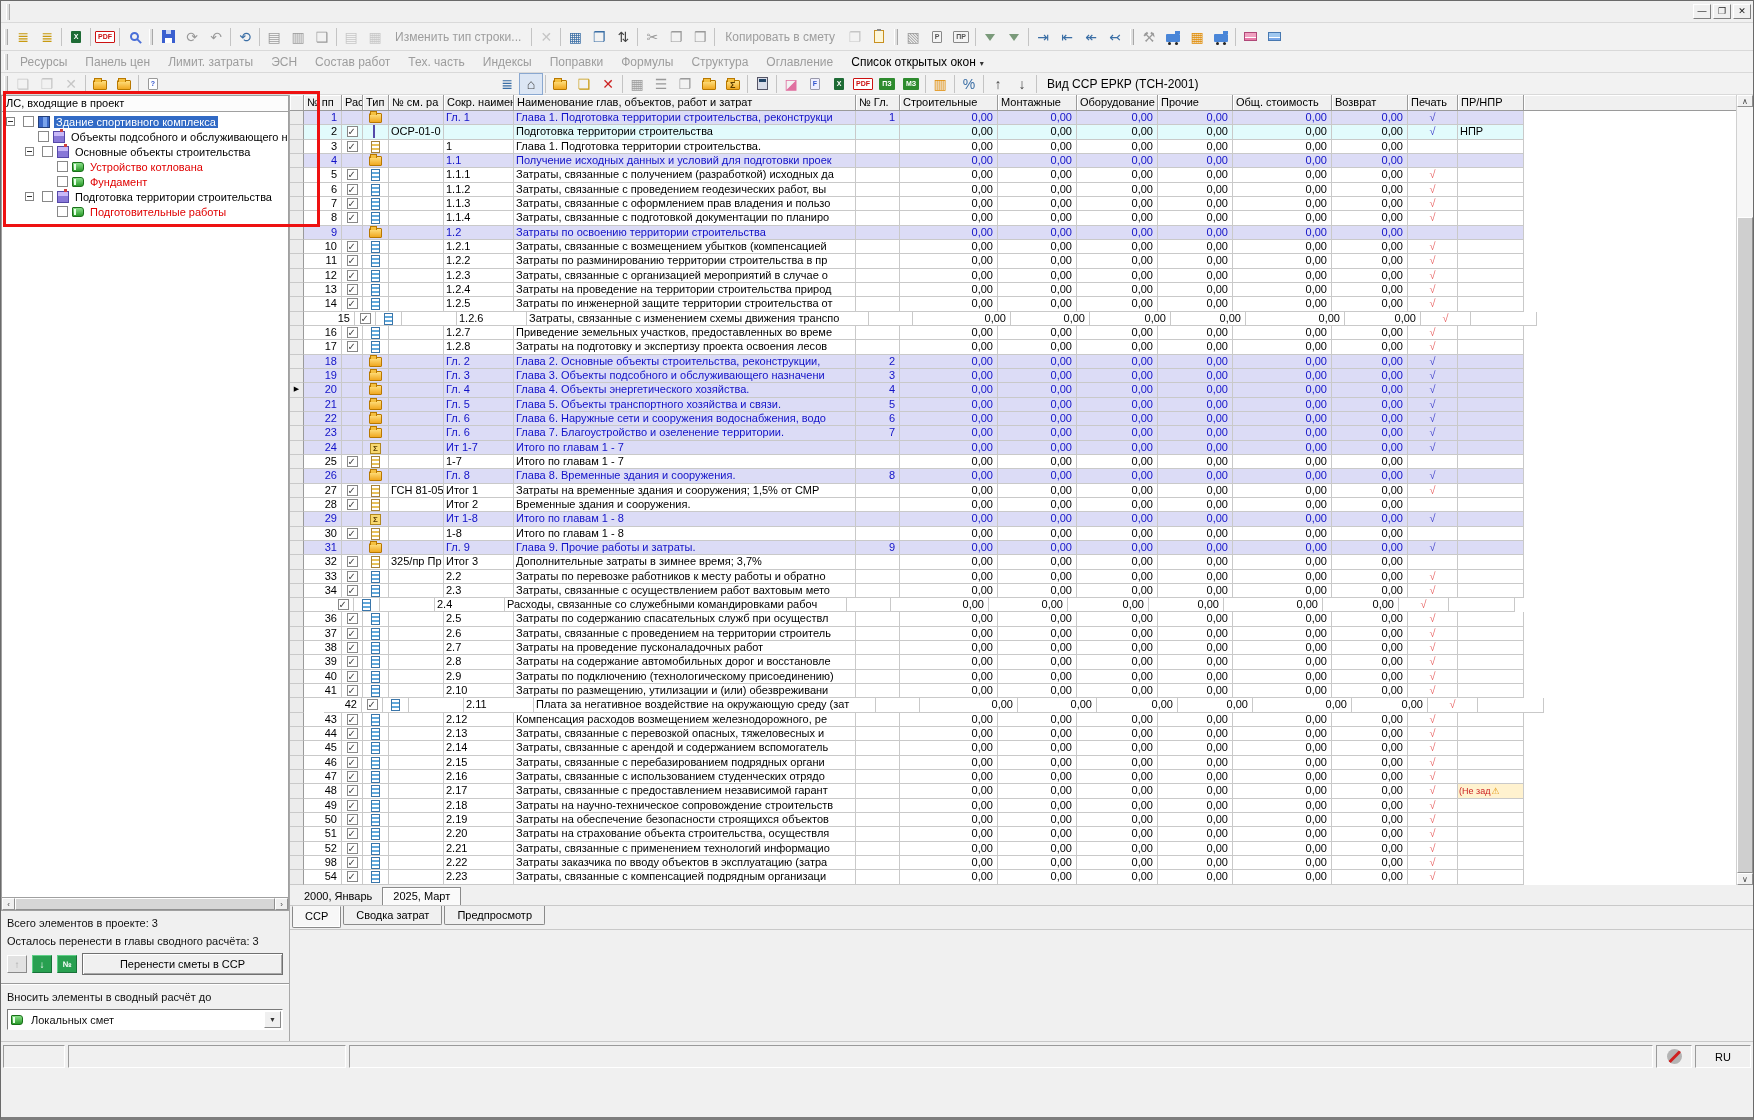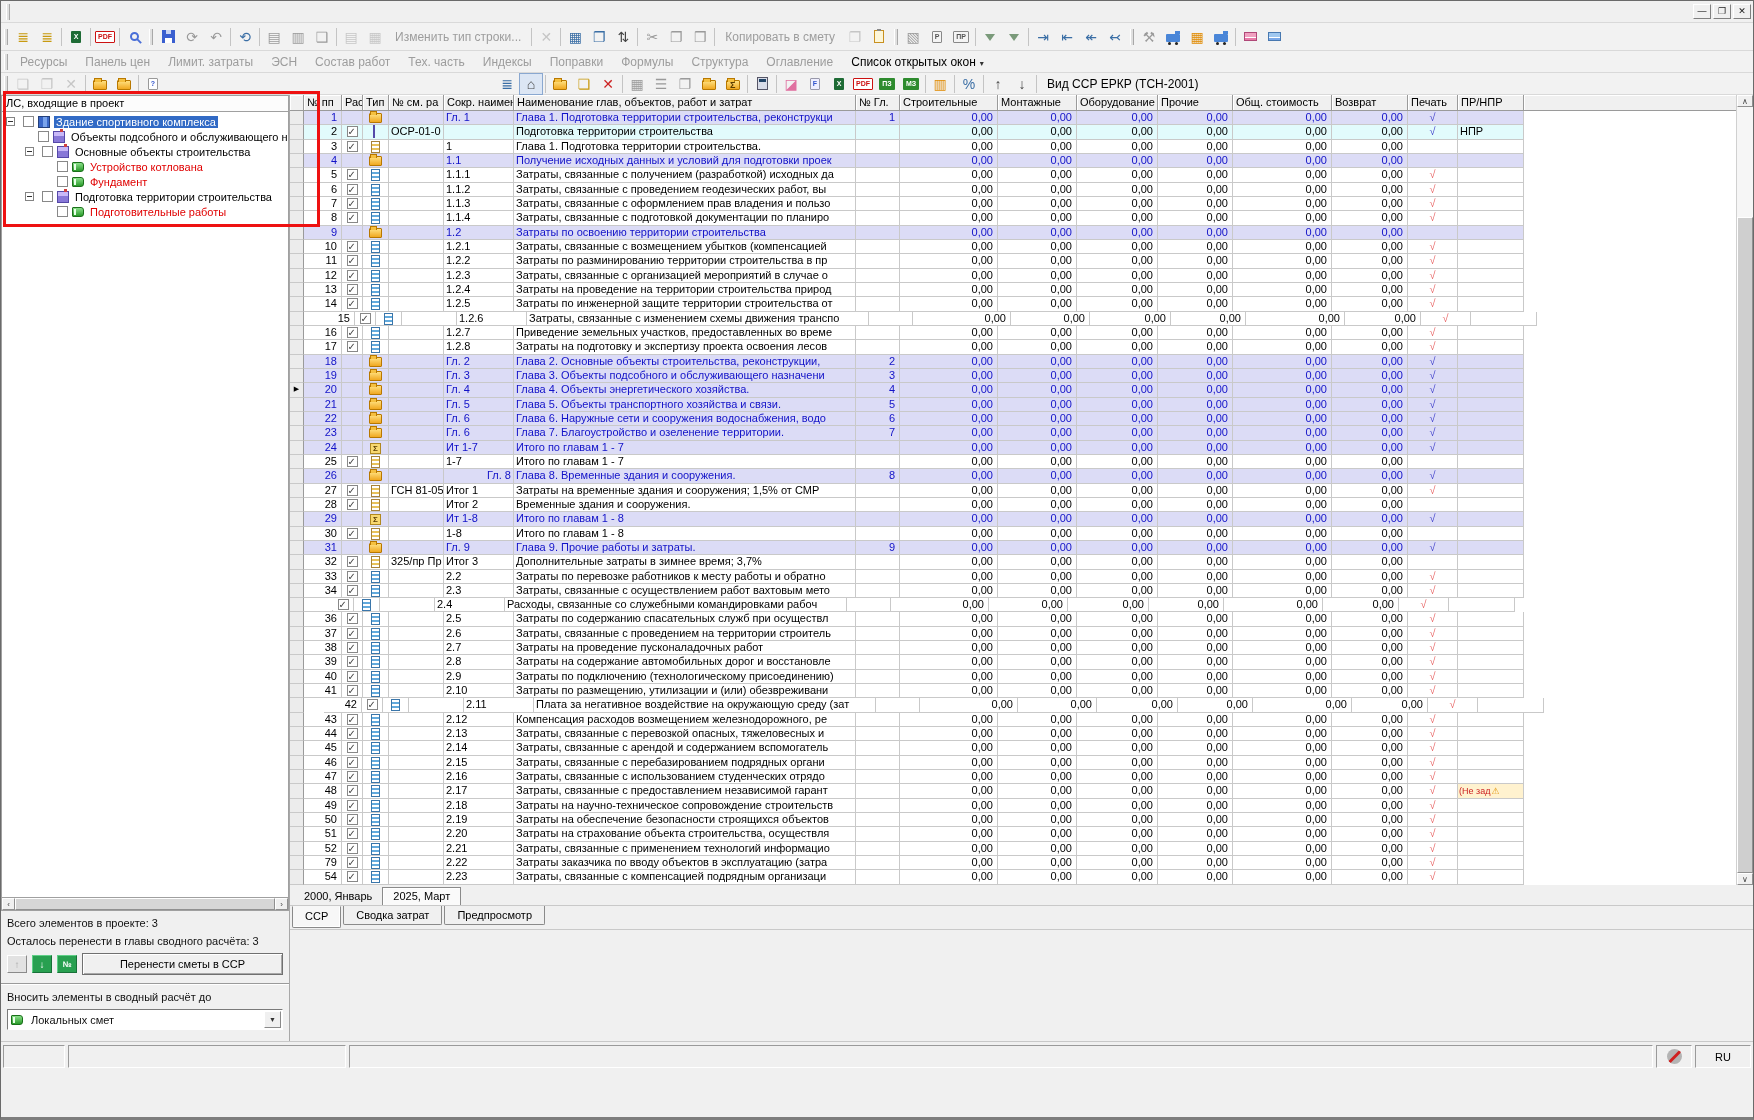--- a/index.html
+++ b/index.html
@@ -1057,21 +1057,21 @@
                 <div class="gc cen" style="width: 50px;"></div>
                 <div class="gc " style="width: 66px;"></div>
                 <div class="gc fill"></div>
               </div>
               <div class="grow r-ch">
                 <div class="gc ind" style="width: 14px;"></div>
                 <div class="gc r" style="width: 38px;">26</div>
                 <div class="gc cen" style="width: 21px;"></div>
                 <div class="gc cen" style="width: 26px;"><span class="i-folder-g"></span></div>
                 <div class="gc " style="width: 55px;"></div>
-                <div class="gc " style="width: 70px; text-align: right;">Гл. 8</div>
+                <div class="gc " style="width: 70px;">Гл. 8</div>
                 <div class="gc " style="width: 342px;">Глава 8. Временные здания и сооружения.</div>
                 <div class="gc r" style="width: 44px;">8</div>
                 <div class="gc r" style="width: 98px;">0,00</div>
                 <div class="gc r" style="width: 79px;">0,00</div>
                 <div class="gc r" style="width: 81px;">0,00</div>
                 <div class="gc r" style="width: 75px;">0,00</div>
                 <div class="gc r" style="width: 99px;">0,00</div>
                 <div class="gc r" style="width: 76px;">0,00</div>
                 <div class="gc cen" style="width: 50px;"><span class="mk b">√</span></div>
                 <div class="gc " style="width: 66px;"></div>
@@ -1614,21 +1614,21 @@
                 <div class="gc r" style="width: 81px;">0,00</div>
                 <div class="gc r" style="width: 75px;">0,00</div>
                 <div class="gc r" style="width: 99px;">0,00</div>
                 <div class="gc r" style="width: 76px;">0,00</div>
                 <div class="gc cen" style="width: 50px;"><span class="mk r">√</span></div>
                 <div class="gc " style="width: 66px;"></div>
                 <div class="gc fill"></div>
               </div>
               <div class="grow">
                 <div class="gc ind" style="width: 14px;"></div>
-                <div class="gc r" style="width: 38px;">79</div>
+                <div class="gc r" style="width: 38px;">98</div>
                 <div class="gc cen" style="width: 21px;">
                   <span class="cbx on" style="margin: 1px auto 0px; display: block;"></span>
                 </div>
                 <div class="gc cen" style="width: 26px;"><span class="i-doc"></span></div>
                 <div class="gc " style="width: 55px;"></div>
                 <div class="gc " style="width: 70px;">2.22</div>
                 <div class="gc " style="width: 342px;">Затраты заказчика по вводу объектов в эксплуатацию (затра</div>
                 <div class="gc r" style="width: 44px;"></div>
                 <div class="gc r" style="width: 98px;">0,00</div>
                 <div class="gc r" style="width: 79px;">0,00</div>

